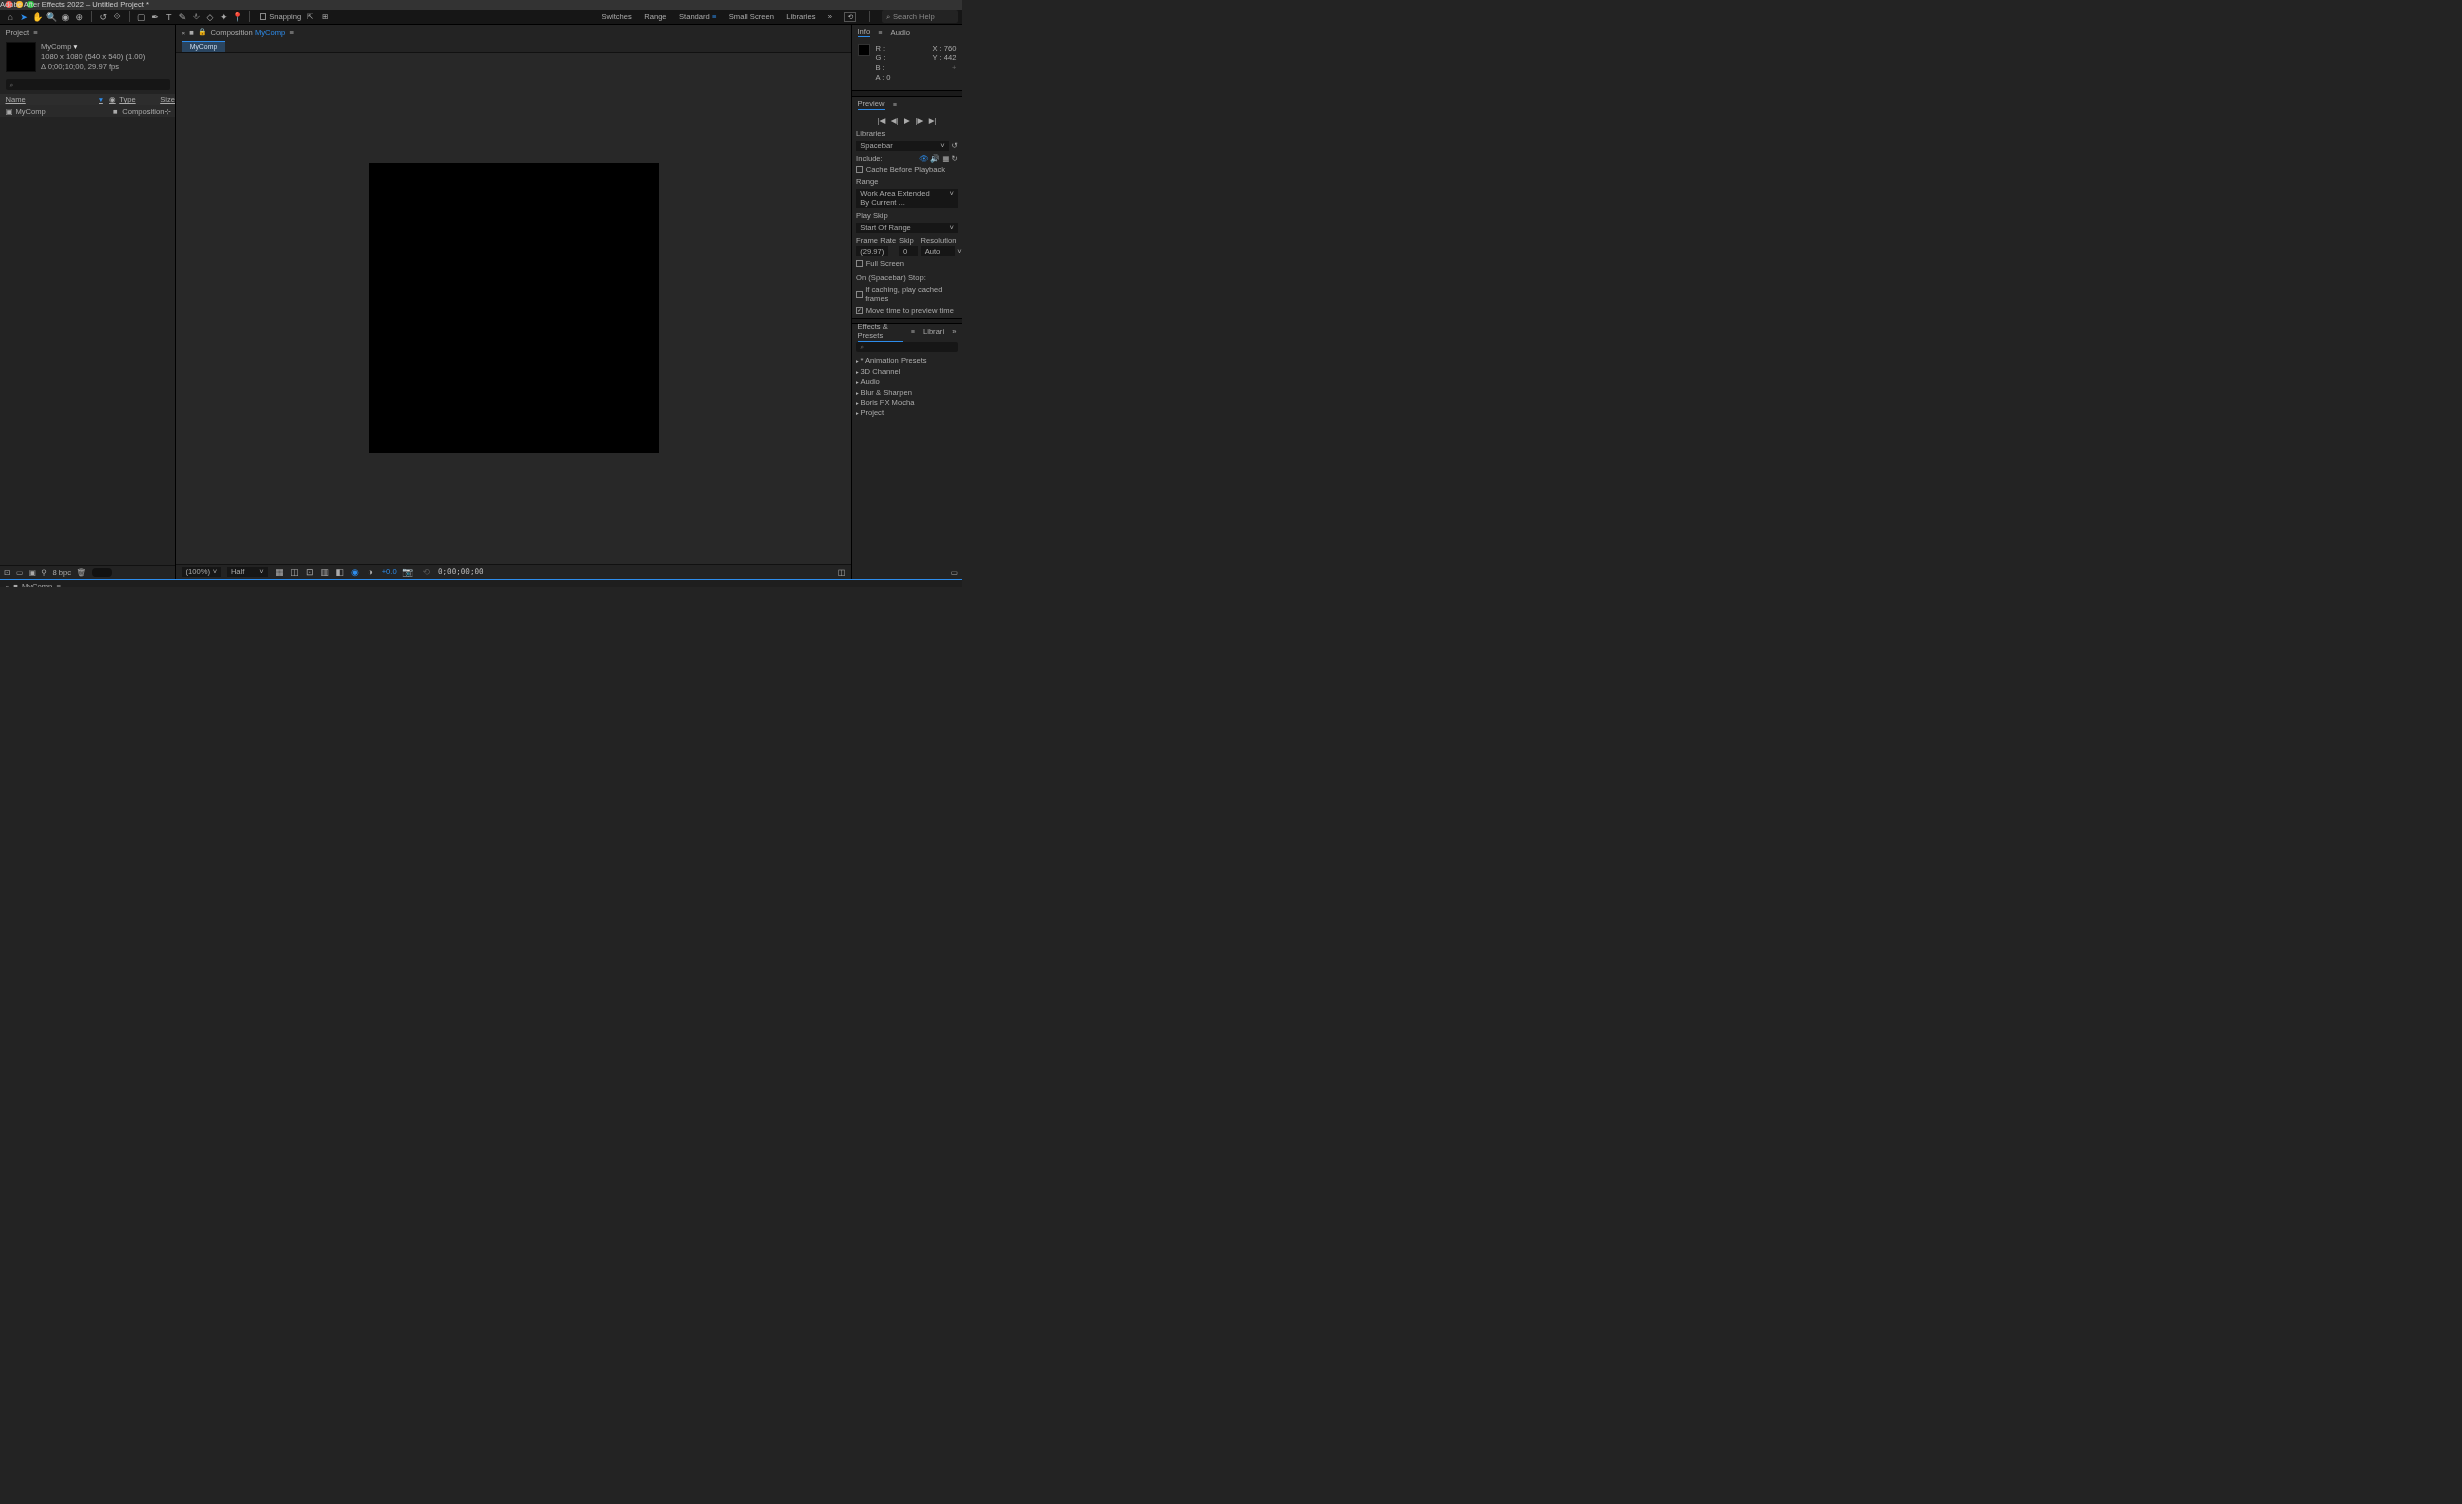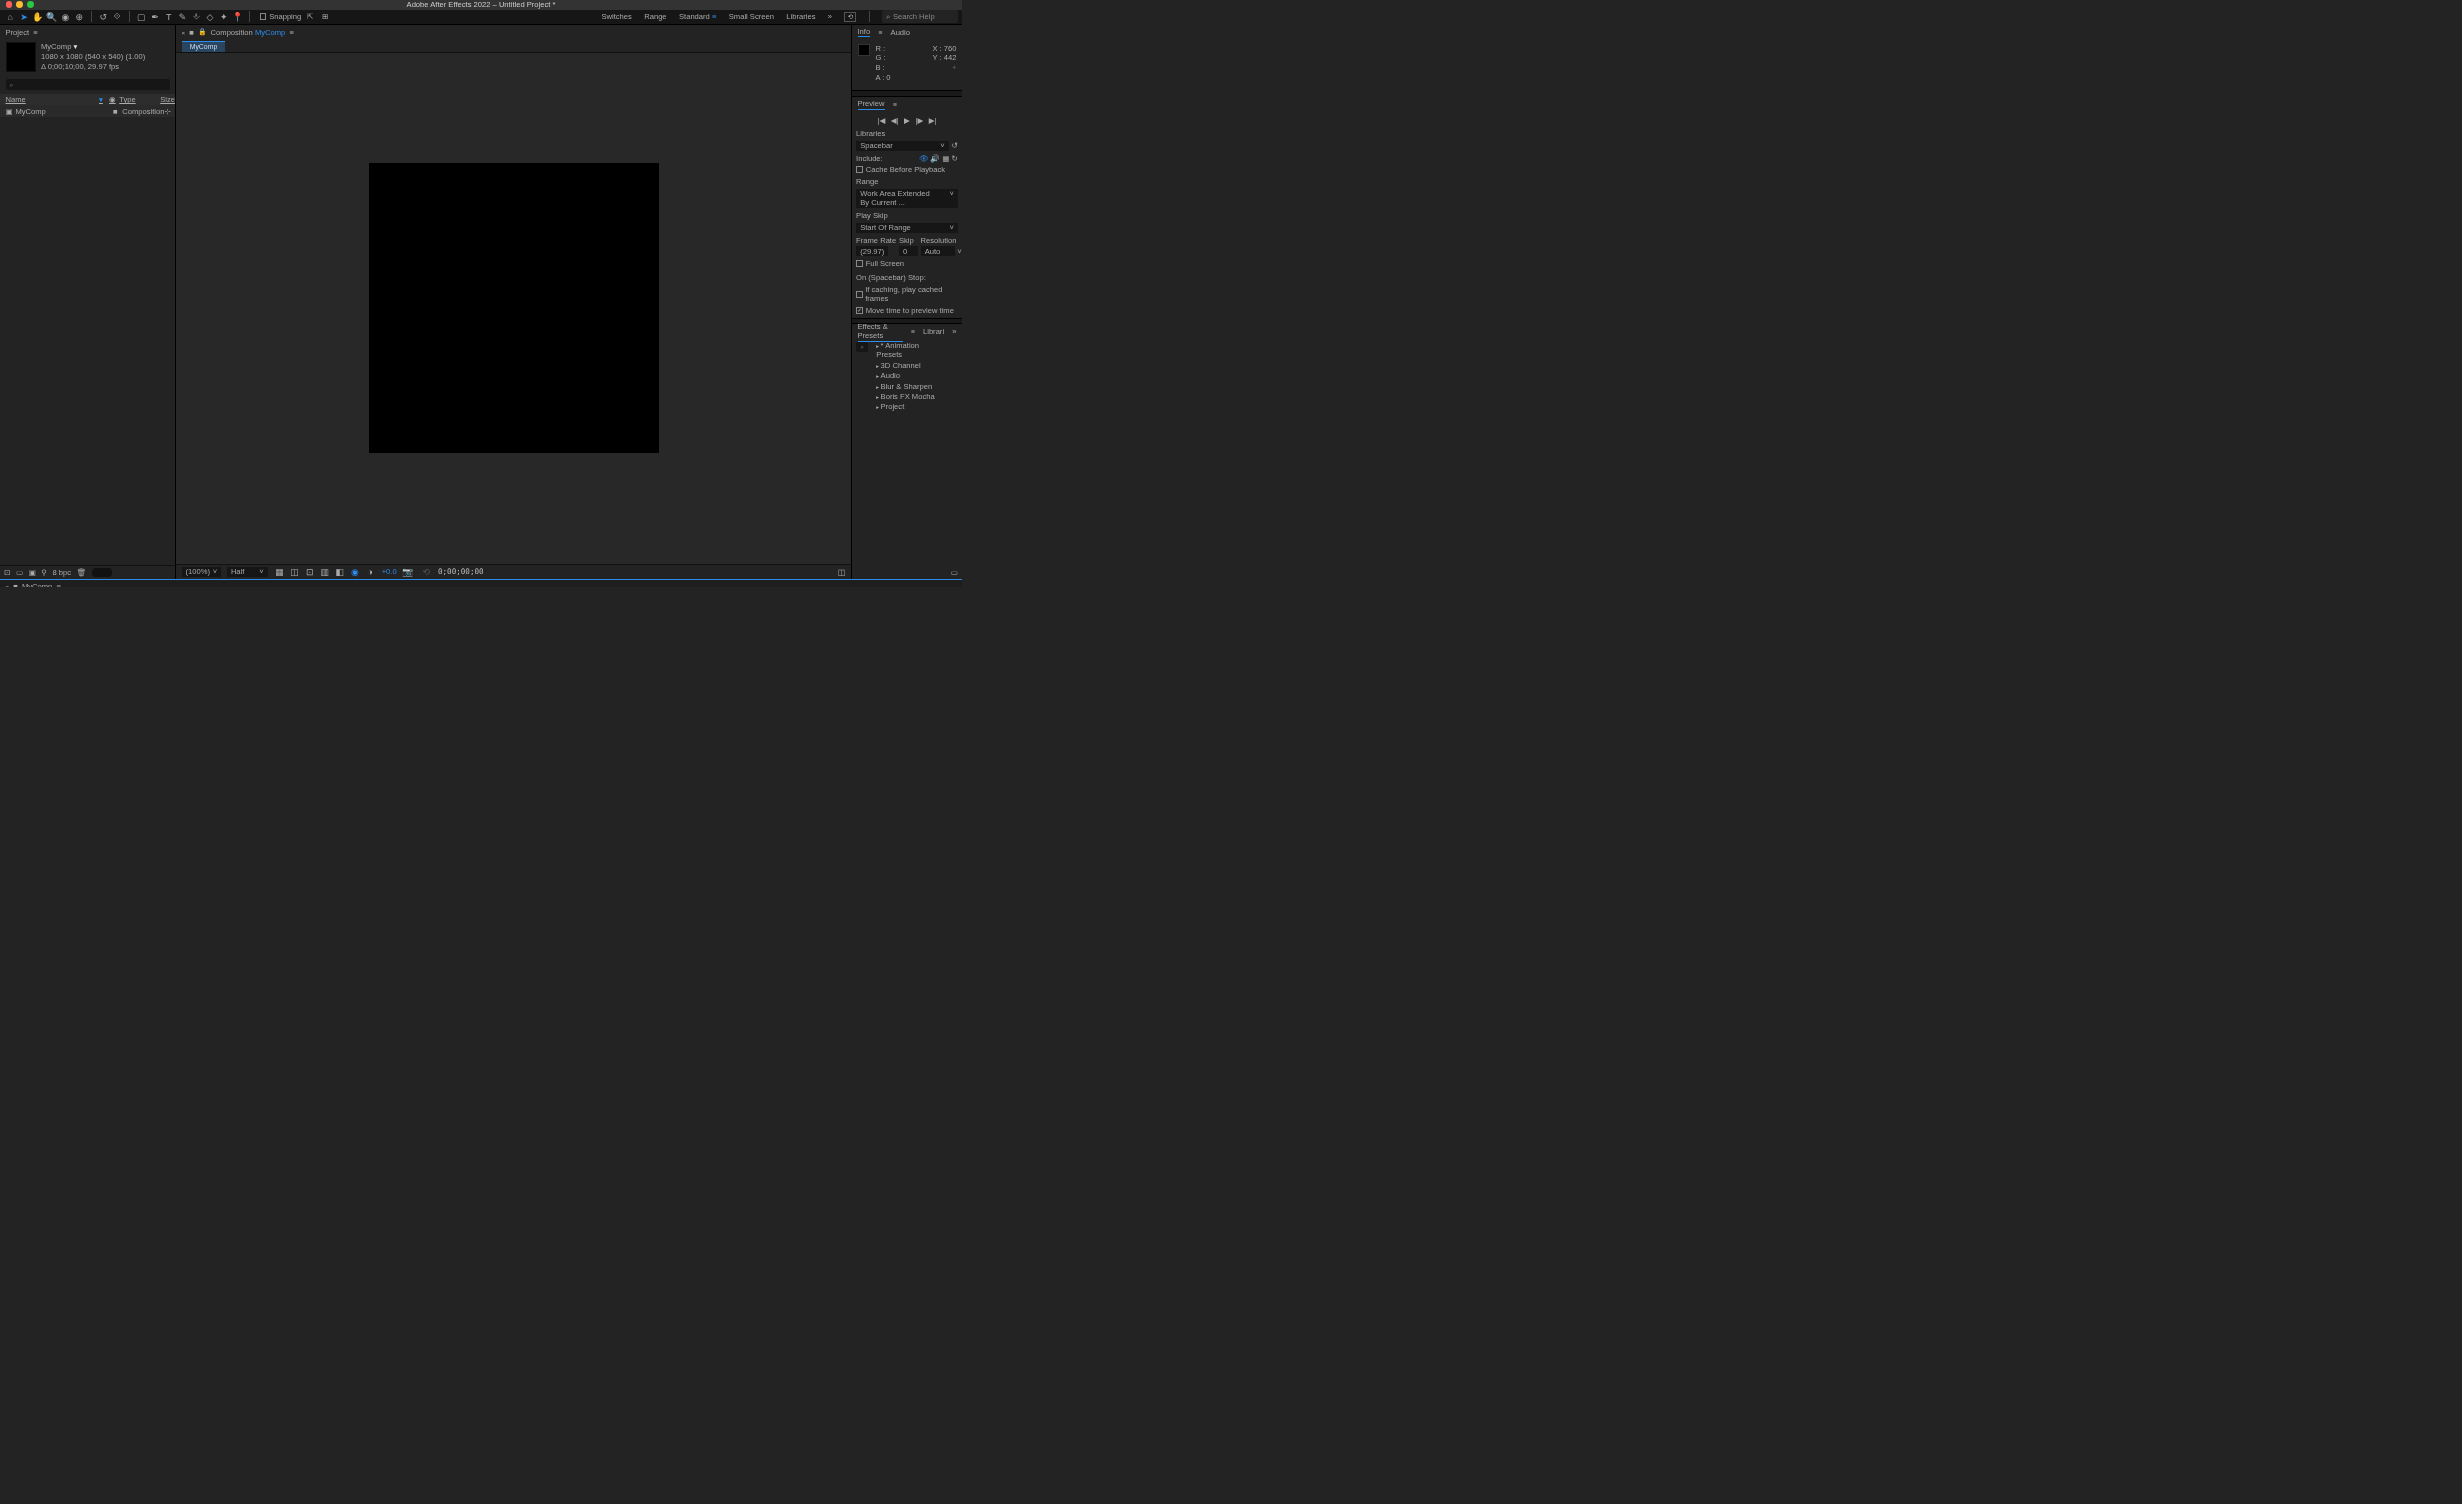--- a/index.html
+++ b/index.html
@@ -1,20 +1,20 @@
 <!DOCTYPE html>
 <html><head>
 <meta charset="utf-8">
 <style>
 * { margin:0; padding:0; box-sizing:border-box; font-family:-apple-system,"Segoe UI",Arial,sans-serif; font-size:7.6px; color:#aaa; user-select:none; }
 body { background:#232323; width:962px; height:587px; overflow:hidden; }
 .titlebar { height:9.6px; background:#333; display:flex; align-items:center; position:relative; }
 .traffic { display:flex; gap:4.1px; padding-left:5.5px; }
 .traffic span { width:6.9px; height:6.9px; border-radius:50%; }
-.titlebar-text { position:absolute; left:0; right:0; text-align:center; font-size:7.6px; color:#ccc; }
+.titlebar-text { position:absolute; left:0; right:0; text-align:left; font-size:7.6px; color:#ccc; }
 .toolbar { height:15px; background:#161616; border-bottom:0.7px solid #000; display:flex; align-items:center; gap:5.5px; padding:0 4.1px; }
 .tool-group { display:flex; gap:1.4px; align-items:center; }
 .tool-btn { width:12.4px; height:12.4px; display:flex; align-items:center; justify-content:center; color:#aaa; cursor:pointer; font-size:9px; }
 .tool-btn.active { color:#2d8ceb; }
 .toolbar-sep { width:0.7px; height:11px; background:#444; }
 .toolbar-right { margin-left:auto; display:flex; gap:12.4px; align-items:center; font-size:7.6px; }
 .ws-label { color:#aaa; cursor:pointer; }
 .ws-label.active { color:#2d8ceb; }
 .snapping { display:flex; align-items:center; gap:2.7px; font-size:7.6px; margin-left:4.1px; }
 .snapping .cb { width:6.9px; height:6.9px; border:0.7px solid #888; }
@@ -64,21 +64,21 @@
 .transport span { font-size:7.6px; cursor:pointer;}
 .field-row { display:flex; align-items:center; gap:2.7px; }
 .dd2 { background:#161616; padding:0.7px 4.1px; flex:1; display:flex; justify-content:space-between;gap:17px;}
 .chk-row { display:flex; align-items:center; gap:2.7px; }
 .cb2 { width:6.9px; height:6.9px; border:0.7px solid #888; display:inline-flex; align-items:center;justify-content:center; font-size:5.5px;}
 .cb2.on::after { content:"✓"; color:#ccc;}
 .include-icons { margin-left:auto; display:flex; gap:2.1px; }
 .include-icons span { font-size:7.6px; color:#2d8ceb;}
 .fr-row { display:flex; gap:2.7px; }
 .fr-row .col { display:flex; flex-direction:column; gap:1.4px; }
-.eff-body { flex:1; display:flex; flex-direction:row; font-size:6.9px; }
+.eff-body { flex:1; display:flex; flex-direction:column; font-size:6.9px; }
 .eff-search { margin:2.7px 4.1px; height:9.6px; background:#161616; border-radius:2.1px; padding:0 4.1px; display:flex; align-items:center;}
 .eff-list { padding:1.4px 2.7px; }
 .eff-list div { padding:0.7px 1.4px; }
 .eff-list .caret::before { content:"▸ "; font-size:5.5px;}
 .panel-sep { height:6.9px; background:#1a1a1a; border-top:0.7px solid #000;border-bottom:0.7px solid #000;}
 .timeline { height:194px; background:#1e1e1e; border-top:1.4px solid #2d8ceb; display:flex; flex-direction:column; }
 .tl-hdr { height:13.7px; display:flex; align-items:center; padding:0 5.5px; gap:4.1px; }
 .tl-top { height:20.6px; display:flex; }
 .tl-left { width:364px; display:flex; align-items:center; padding:0 6.9px; gap:8.2px;}
 .tc { color:#2d8ceb; font-size:9px; font-family:monospace;}

